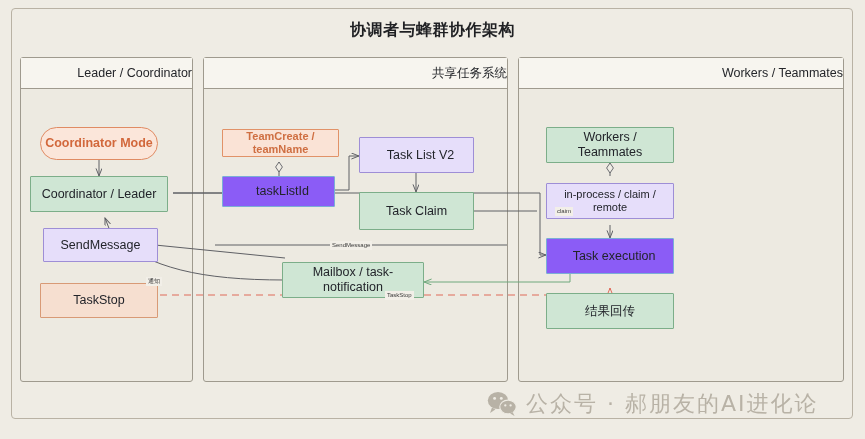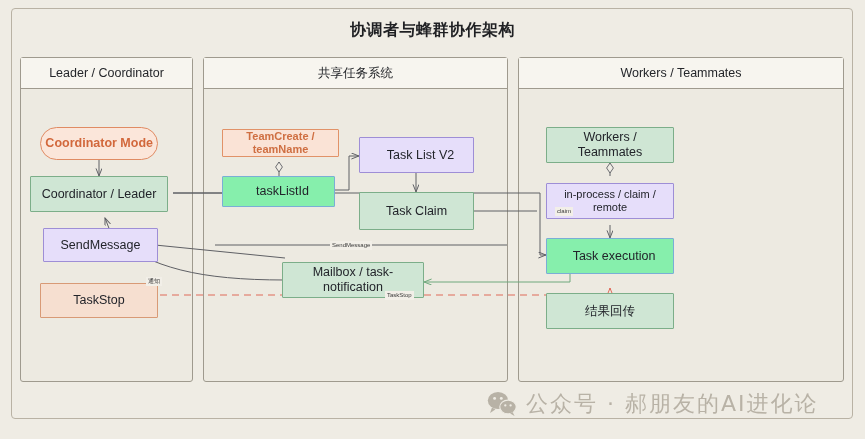--- a/index.html
+++ b/index.html
@@ -45,21 +45,21 @@
   .lane {
     position: absolute;
     border: 1px solid #9f9a8e;
     border-radius: 3px;
     background: #edeae1;
     box-sizing: border-box;
   }
   .lane-header {
     height: 31px;
     line-height: 31px;
-    text-align: center;
+    text-align: right;
     font-size: 12.5px;
     color: #24262a;
     background: #f7f5ef;
     border-bottom: 1px solid #9f9a8e;
     box-sizing: border-box;
   }
   .lane-body { position: relative; height: calc(100% - 31px); }
 
   #lane-left   { left: 20px;  top: 57px; width: 173px; height: 325px; }
   #lane-mid    { left: 203px; top: 57px; width: 305px; height: 325px; }
@@ -75,21 +75,21 @@
     align-items: center;
     justify-content: center;
     font-size: 12.5px;
     color: #22242a;
     text-align: center;
     line-height: 1.2;
     z-index: 4;
     padding: 0 4px;
   }
   .n-green  { background: #cfe6d4; border-color: #7cae89; }
-  .n-blue   { background: #86efac; border-color: #7aaed6; padding-left: 12px; }
+  .n-blue   { background: #8b5cf6; border-color: #7aaed6; padding-left: 12px; }
   .n-purple { background: #e6defa; border-color: #9e8ed6; }
   .n-orange { background: #f6dfd0; border-color: #d89a76; }
   .n-orange-pill {
     background: #fbe6da;
     border-color: #e08b63;
     border-radius: 18px;
     color: #d2683c;
     font-weight: bold;
   }
   .n-orange-out {
@@ -196,21 +196,21 @@
 
     <path d="M279,176 L279,162" stroke="#5f6065" stroke-width="1" fill="none" marker-end="url(#diamond)"></path>
 
     <path d="M570,245 L570,282 L424,282" stroke="#6fa87c" stroke-width="1" fill="none" marker-end="url(#arrow-g)"></path>
 
     <path d="M610,304 L610,288" stroke="#e06a5a" stroke-width="1" fill="none" stroke-dasharray="4 3" marker-end="url(#arrow-r)"></path>
 
     <path d="M148,295 L675,295" stroke="#e06a5a" stroke-width="1.2" fill="none" stroke-dasharray="7 5"></path>
   </svg>
 
-  <div class="node n-orange-pill" style="left:40px;  top:127px; width:118px; height:33px;justify-content:flex-end;">
+  <div class="node n-orange-pill" style="left:40px;  top:127px; width:118px; height:33px;">
     <span>Coordinator Mode</span>
   </div>
 
   <div class="node n-green" style="left:30px; top:176px; width:138px; height:36px;">
     <span>Coordinator / Leader</span>
   </div>
 
   <div class="node n-purple" style="left:43px; top:228px; width:115px; height:34px;">
     <span>SendMessage</span>
   </div>

